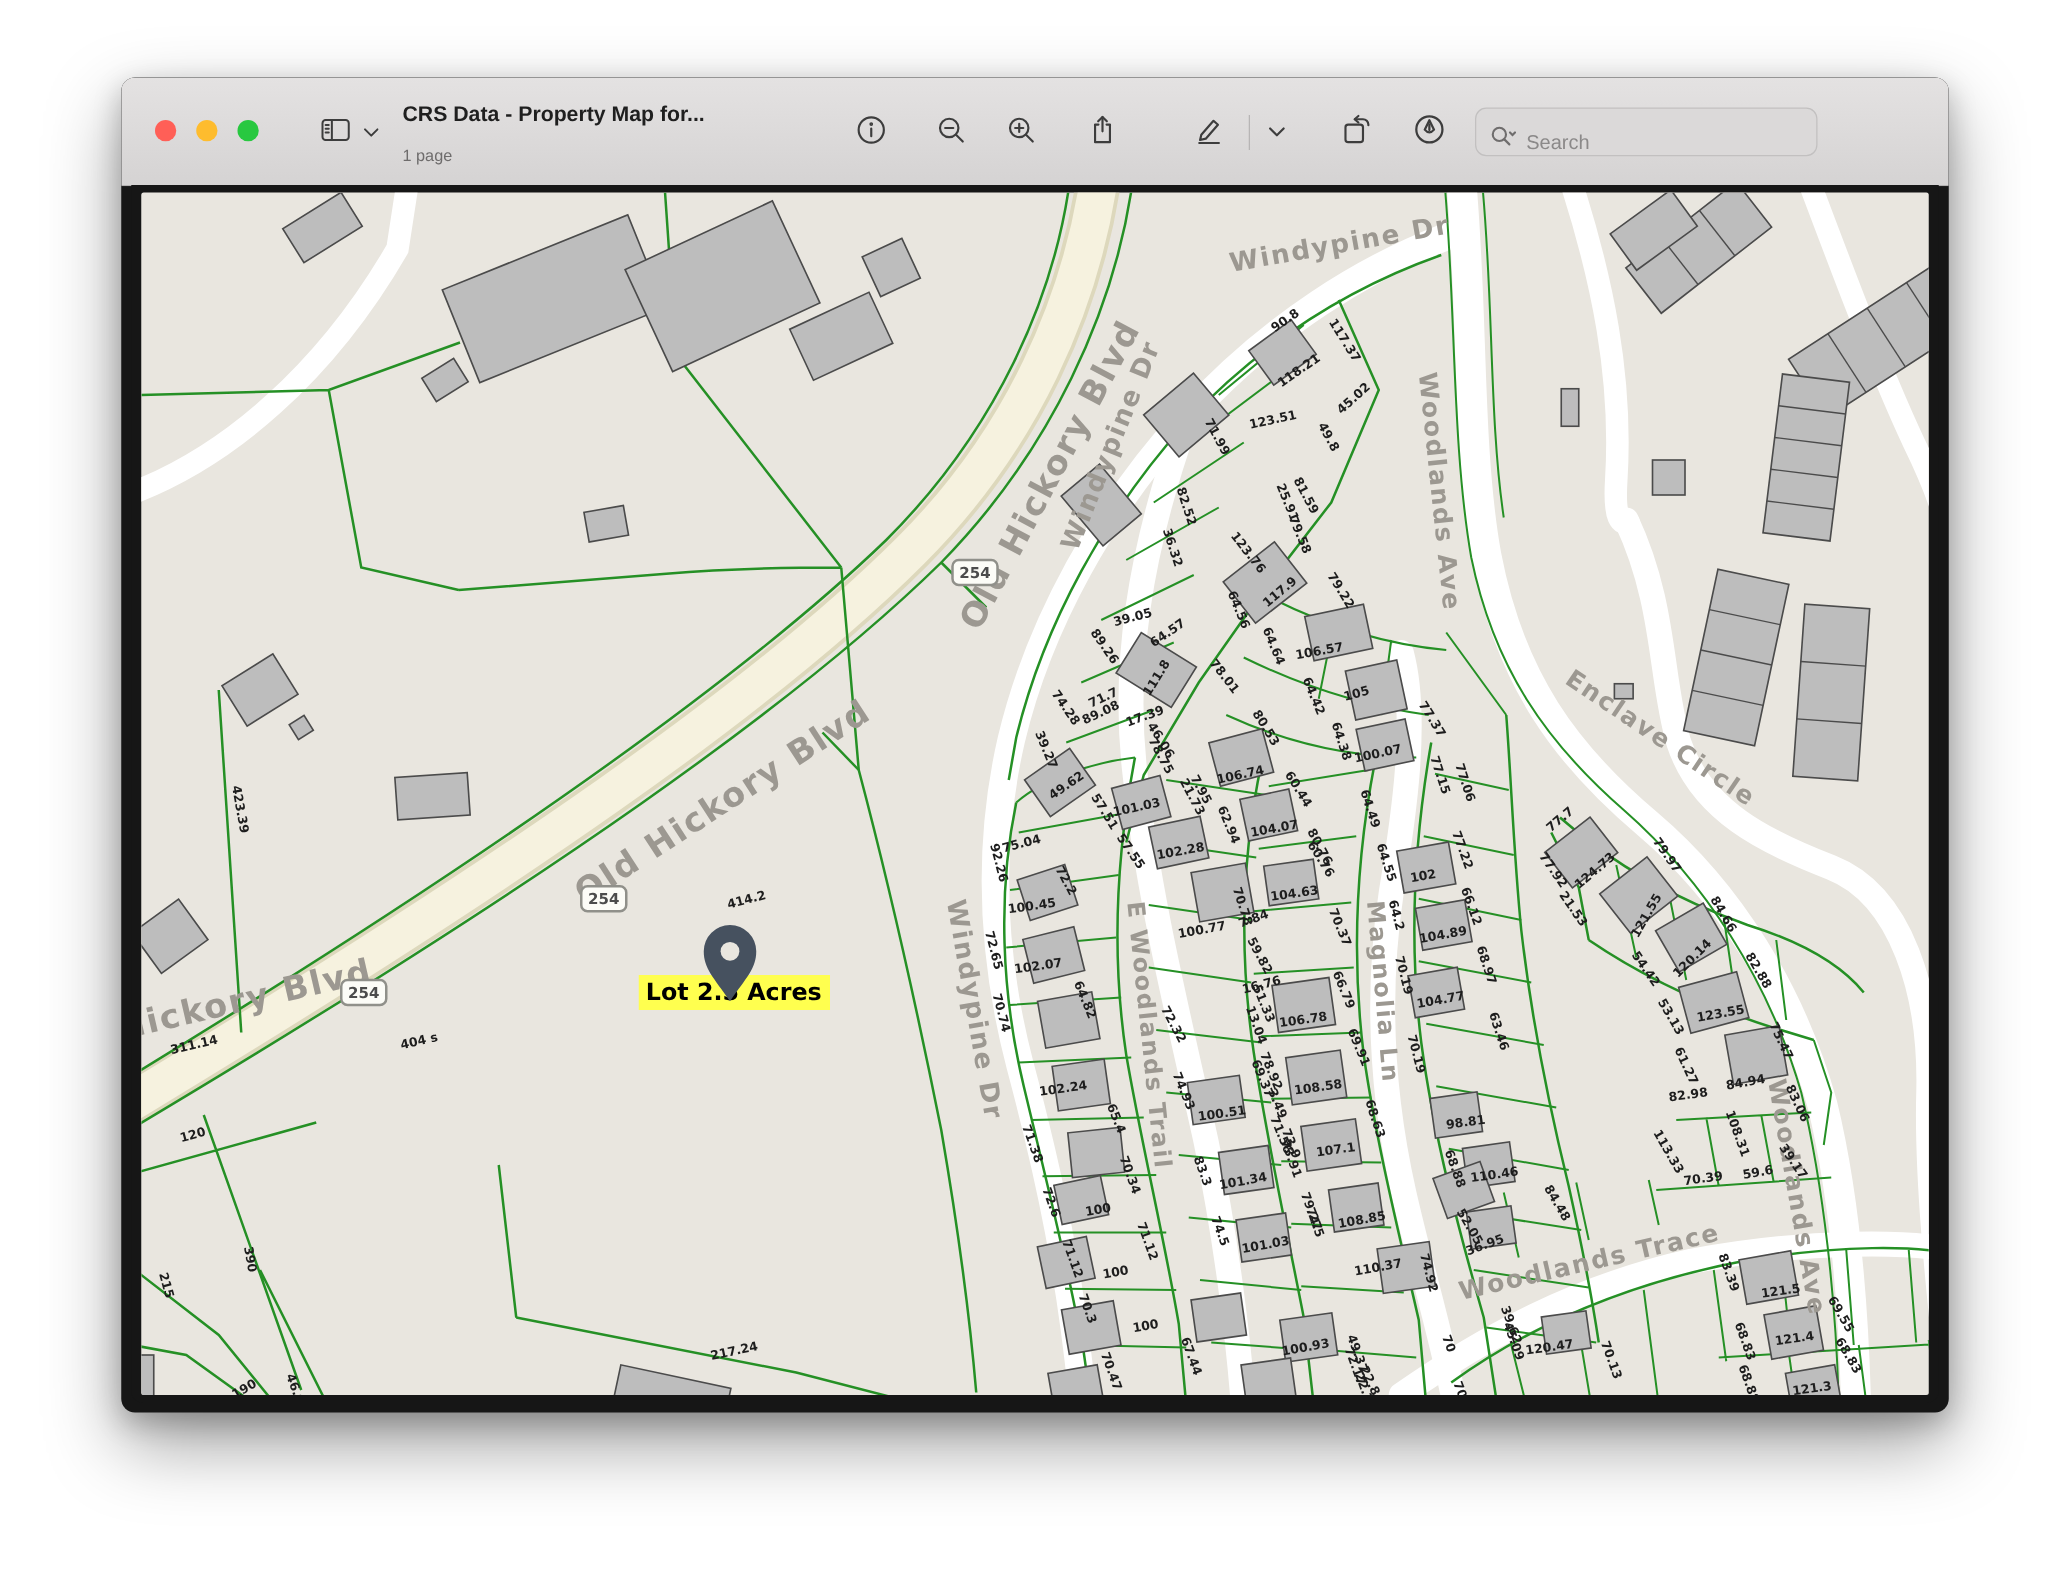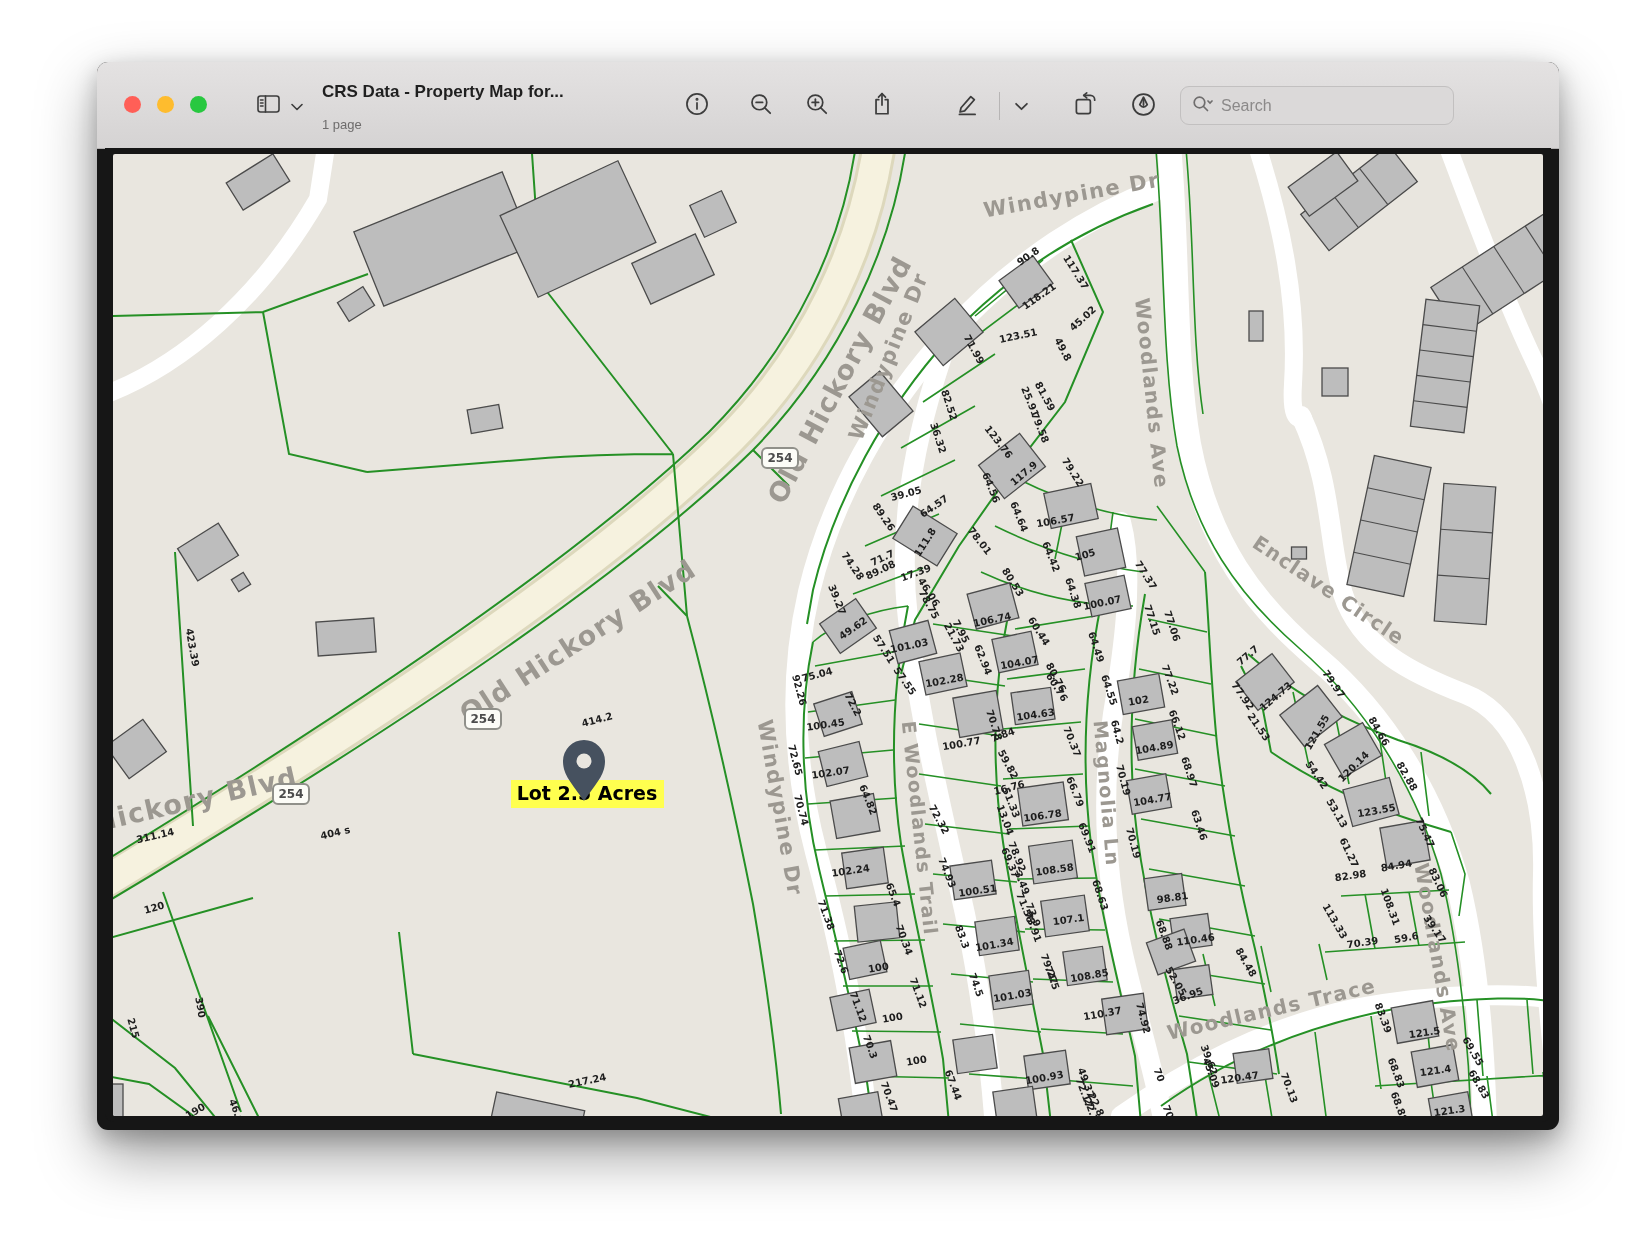--- a/index.html
+++ b/index.html
@@ -11,21 +11,21 @@
   .traffic{position:absolute;top:34px;left:27px;display:flex;gap:16px;}
   .traffic span{width:17px;height:17px;border-radius:50%;display:block;}
   .tl-red{background:#ff5f57;}.tl-yellow{background:#febc2e;}.tl-green{background:#28c840;}
   .tb-icon{position:absolute;top:24px;width:40px;height:40px;display:flex;align-items:center;justify-content:center;color:#3d3d3d;}
   .tb-icon svg{stroke:#3d3d3d;fill:none;stroke-width:1.6;stroke-linecap:round;stroke-linejoin:round;}
   .tb-divider{position:absolute;top:30px;width:1px;height:28px;background:#b7b5b5;}
   .title-block{position:absolute;left:225px;top:20px;}
   .win-title{font-size:17px;font-weight:bold;color:#1f1f1f;white-space:nowrap;}
   .win-sub{font-size:13px;color:#6e6c6c;margin-top:15px;}
   .searchbox{position:absolute;left:1083px;top:24px;width:274px;height:39px;border-radius:9px;
-    background:#dbd9d9;border:1px solid #c2c0c0;display:flex;align-items:center;padding:0 10px;box-sizing:border-box;}
+    background:#dbd9d9;border:1px solid #c2c0c0;display:flex;align-items:flex-end;padding:0 10px;box-sizing:border-box;}
   .searchbox svg{stroke:#6f6d6d;fill:none;stroke-width:1.7;stroke-linecap:round;}
   .search-ph{color:#8b8989;font-size:16px;margin-left:8px;}
   .content{position:absolute;left:8px;right:8px;top:86px;bottom:8px;background:#161616;border-radius:0 0 9px 9px;}
   .mapwrap{position:absolute;left:8px;top:6px;right:8px;bottom:6px;background:#e9e6df;overflow:hidden;border-radius:2px;}
   svg text{font-family:"DejaVu Sans",sans-serif;}
   .street{fill:#9c9891;font-weight:600;letter-spacing:1.5px;text-anchor:middle;}
   .num{fill:#1d1d1d;font-size:10px;font-weight:600;text-anchor:middle;}
   .gline{fill:none;stroke:#259025;stroke-width:2;}
   .gline2{fill:none;stroke:#259025;stroke-width:1.6;}
   .bld{fill:#bdbdbd;stroke:#4b4b4b;stroke-width:1.3;}

